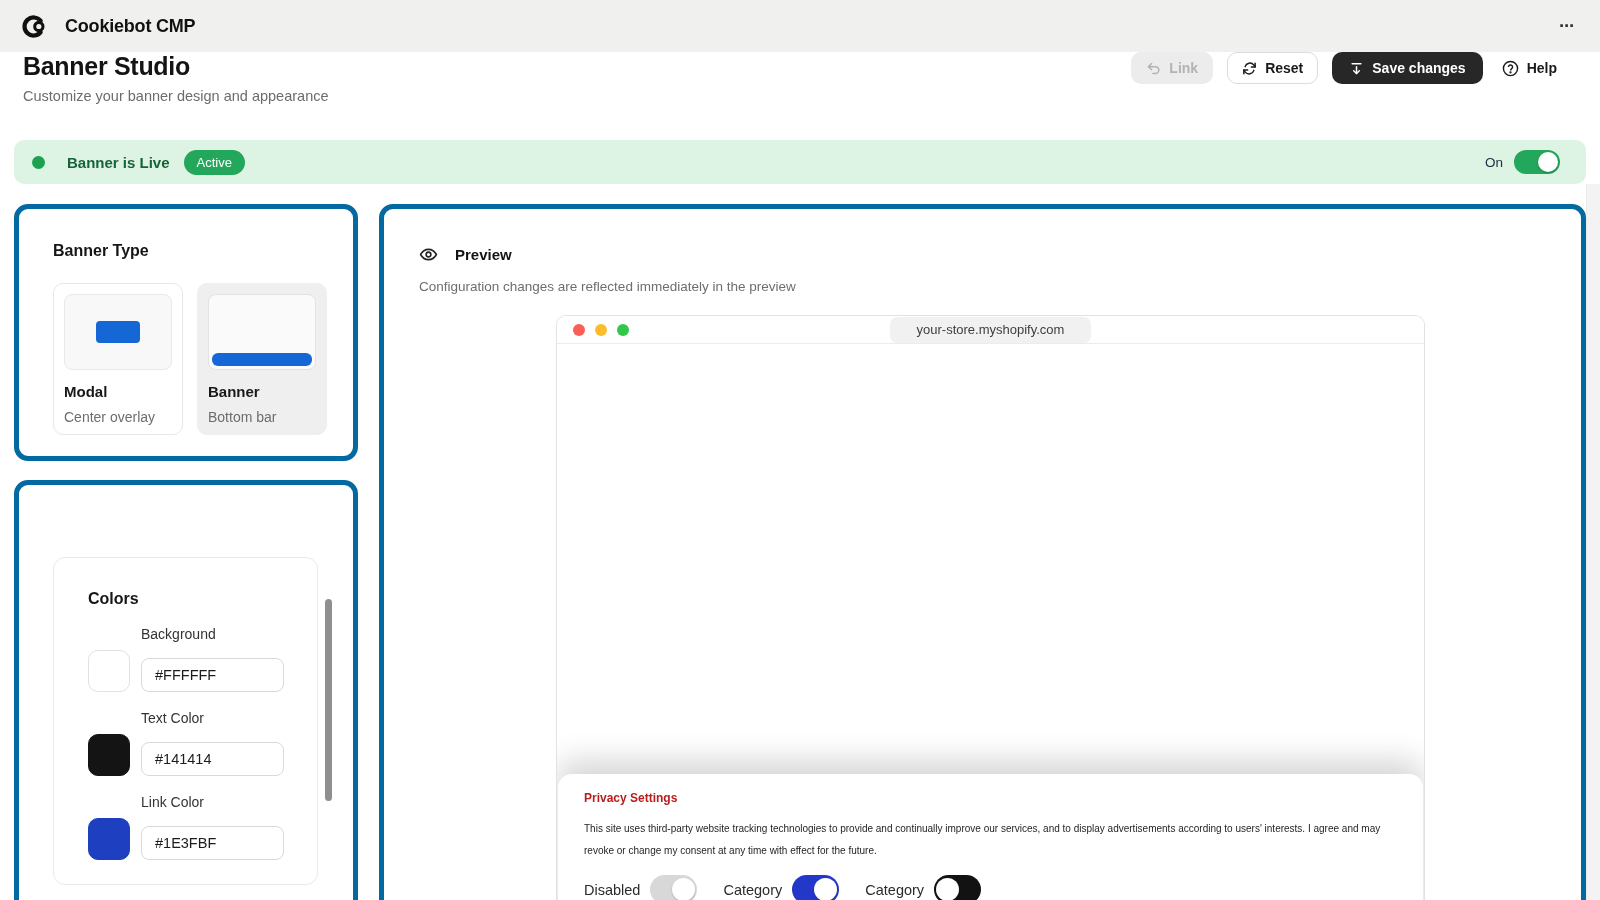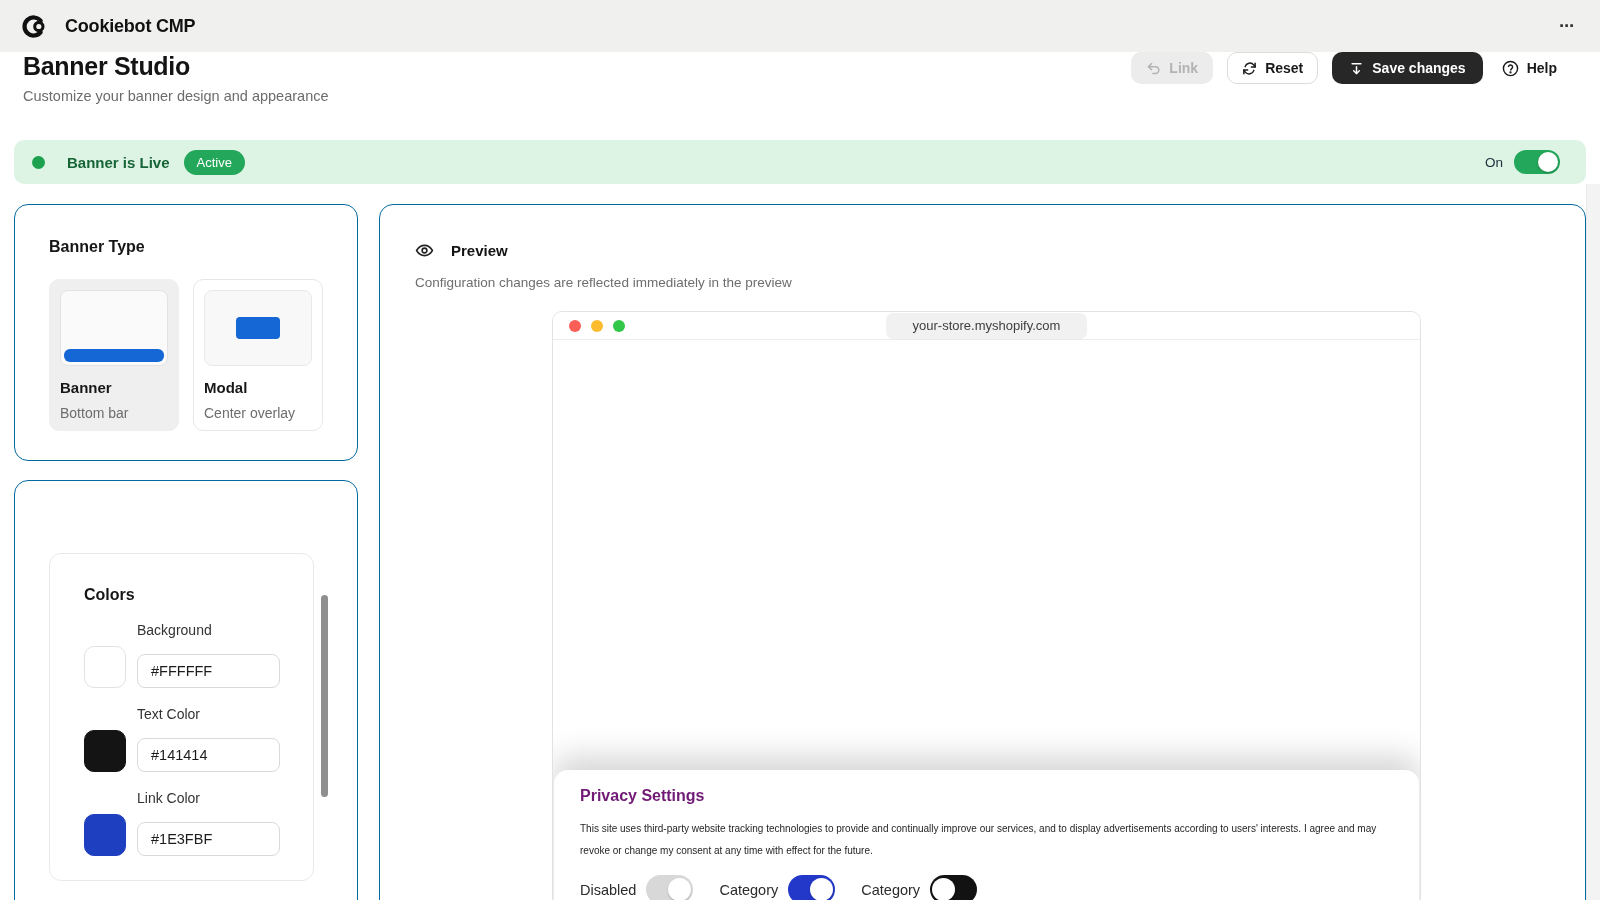--- a/index.html
+++ b/index.html
@@ -54,21 +54,21 @@
   .toggle {
     position:relative; width:46px; height:24px; border-radius:999px; cursor:pointer;
     background:#23a75a;
   }
   .toggle .knob {
     position:absolute; top:2px; width:20px; height:20px; border-radius:50%;
     background:#fff; box-shadow:0 1px 2px rgba(0,0,0,.25);
   }
   .knob-right .knob { right:2px; } .knob-left .knob { left:2px; }
   
-  .card { position:absolute; background:#fff; border:1px solid #0369a1; border-radius:14px; }
+  .card { position:absolute; background:#fff; border:5px solid #0369a1; border-radius:14px; }
   .card-banner-type { left:14px; top:204px; width:344px; height:257px; padding:33px 34px; }
   .card-editor { left:14px; top:480px; width:344px; height:560px; padding:36px 0 0 34px; }
   .card-preview { left:379px; top:204px; width:1207px; height:830px; padding:36px 0 0 35px; }
   .right-gutter { position:absolute; left:1586px; top:184px; width:14px; height:716px;
     background:#f2f3f2; border-left:1px solid #eaeaea; }
   .section-title { font-size:16px; font-weight:700; color:#161616; }
   
   .bt-options { display:flex; gap:14px; margin-top:23px; }
   .bt-option { width:130px; height:152px; border-radius:10px; padding:10px; cursor:pointer;
     border:1px solid #e7e7e7; background:#fff; }
@@ -115,21 +115,21 @@
   .url-tab { position:absolute; left:50%; top:1px; transform:translateX(-50%);
     height:26px; line-height:26px; background:#f1f1f1; border-radius:7px;
     padding:0 27px; font-size:13px; color:#3e3e3e; }
   
   .consent {
     position:absolute; left:1px; right:1px; top:458px; height:310px;
     background:#fff; border-radius:14px 14px 0 0;
     box-shadow:0 -14px 30px rgba(0,0,0,.16);
     padding:17px 26px;
   }
-  .consent-title { font-size:16px; font-weight:700; color:#701a75; }
+  .consent-title { font-size:12px; font-weight:700; color:#b91c1c; }
   .consent-body { margin-top:13px; font-size:10px; line-height:21.5px; color:#1f1f1f;
     max-width:822px; }
   .consent-toggles { margin-top:14px; display:flex; align-items:center; }
   .pv-label { font-size:14.5px; color:#2b2b2b; }
   .pv-toggle { position:relative; width:47px; height:29px; border-radius:15px; margin-left:10px; cursor:pointer; }
   .pv-toggle .knob { position:absolute; top:3px; width:23px; height:23px; border-radius:50%;
     background:#fff; box-shadow:0 1px 2px rgba(0,0,0,.2); }
   .gap-lg { margin-left:26px; }
 </style>
 </head>
@@ -206,33 +206,33 @@
       <span class="status-on">On</span>
       <span class="toggle knob-right">
           <span class="knob"></span>
         </span>
     </span>
   </div>
 
   <div class="card card-banner-type">
     <div class="section-title">Banner Type</div>
     <div class="bt-options">
+      <div class="bt-option">
+        <div class="bt-thumb">
+          <span class="modal-shape" style="background: rgb(20, 103, 212);"></span>
+        </div>
+        <div class="bt-name">Modal</div>
+        <div class="bt-desc">Center overlay</div>
+      </div>
       <div class="bt-option selected">
         <div class="bt-thumb">
           <span class="banner-shape" style="background: rgb(20, 103, 212);"></span>
         </div>
         <div class="bt-name">Banner</div>
         <div class="bt-desc">Bottom bar</div>
-      </div>
-      <div class="bt-option">
-        <div class="bt-thumb">
-          <span class="modal-shape" style="background: rgb(20, 103, 212);"></span>
-        </div>
-        <div class="bt-name">Modal</div>
-        <div class="bt-desc">Center overlay</div>
       </div>
     </div>
   </div>
 
   <div class="card card-editor">
 
     <div class="colors-card">
       <div class="section-title">Colors</div>
 
       <div class="color-field">

